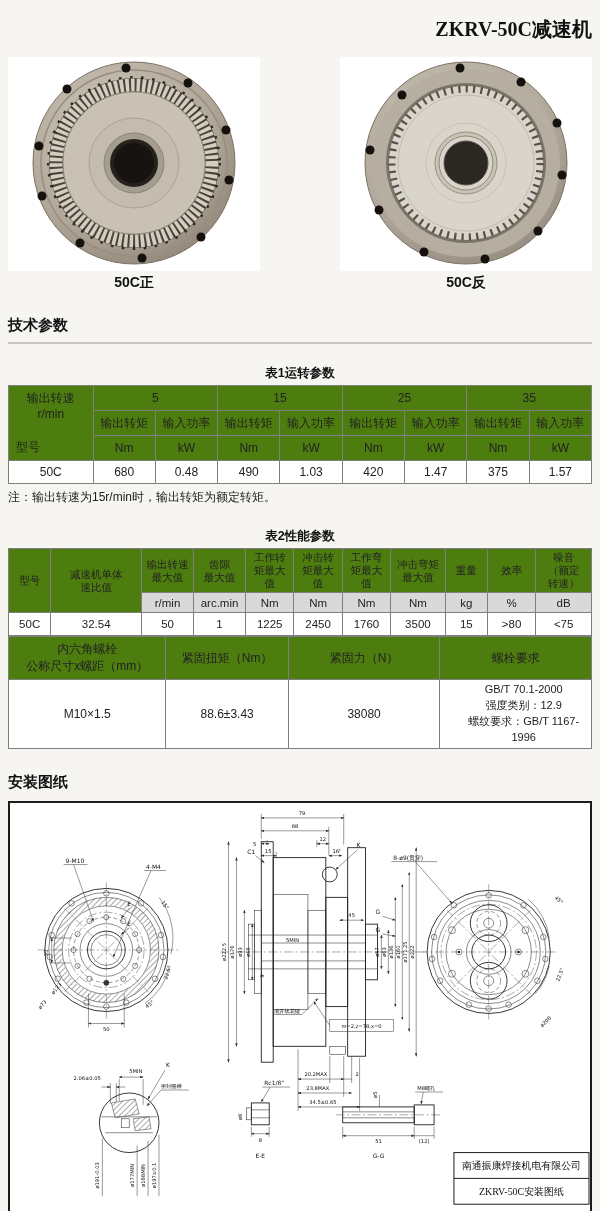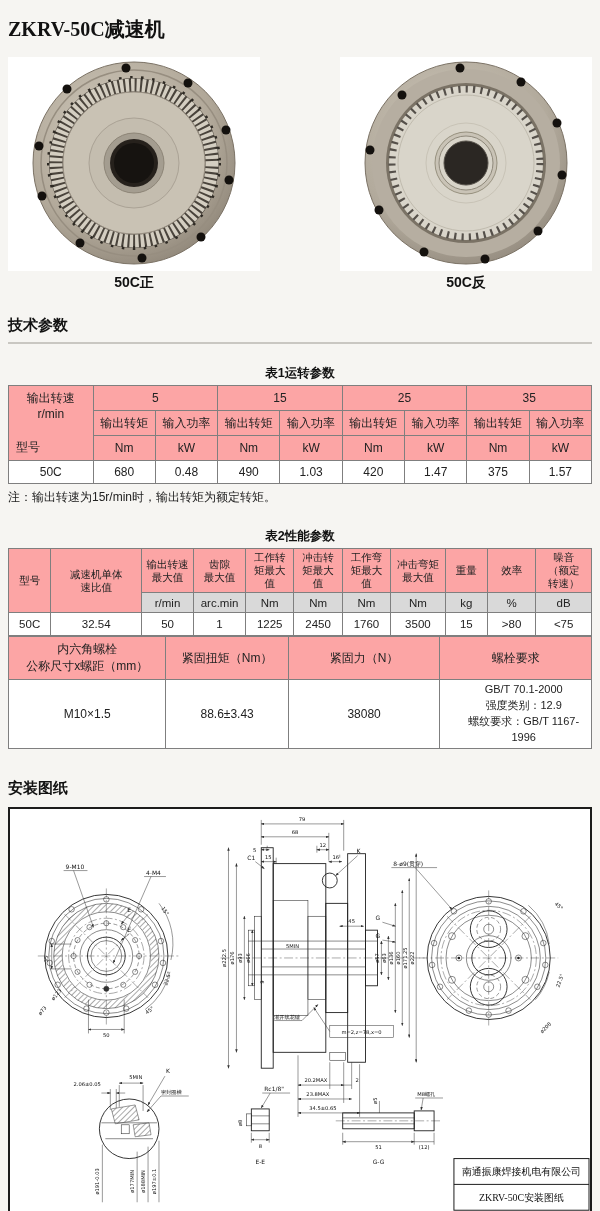--- a/index.html
+++ b/index.html
@@ -1,33 +1,33 @@
 <!DOCTYPE html>
 <html><head>
 <meta charset="utf-8">
 <style>
   html,body{margin:0;padding:0;}
   body{width:600px;height:1211px;background:#f6f5f2;overflow:hidden;
        font-family:"Liberation Sans","DejaVu Sans",sans-serif;color:#222;}
   .page{padding:0 8px;}
   .title{font-family:"Liberation Serif","DejaVu Serif",serif;font-weight:bold;
-         font-size:20px;text-align:left;margin:16px 0 0;color:#111;}
+         font-size:20px;text-align:right;margin:16px 0 0;color:#111;}
   .photos{display:flex;justify-content:space-between;gap:12px;margin-top:14px;}
   .figure{width:252px;text-align:center;}
   .imgbox{width:252px;height:214px;background:#fff;}
   .imgbox svg{display:block;}
   .photo-label{font-weight:bold;font-size:14px;margin-top:3px;color:#111;}
   .sect{font-weight:bold;font-size:15px;margin:24px 0 0;color:#111;}
   .sect-rule{border:none;border-top:2px solid #c9c7c2;margin:7px 0 0;}
   .cap{font-weight:bold;font-size:12.5px;text-align:center;margin:21px 0 3px;color:#111;}
   .cap2{margin-top:22px;}
   table{width:100%;border-collapse:collapse;table-layout:fixed;background:#fff;}
   th,td{border:1px solid #7f7f7f;text-align:center;vertical-align:middle;
         font-size:12px;color:#222;padding:2px 1px;font-weight:normal;}
-  th{background:#fca5a5;}
+  th{background:#4d7c0f;}
   .t2 th{font-size:10.5px;line-height:1.25;}
   .t2 td{font-size:11.5px;}
   .prewrap{white-space:pre-line;}
   .cnr{display:flex;flex-direction:column;height:66px;font-size:12px;}
   .cnr .sp{flex:1;}
   .cnr .mdl{text-align:left;padding-left:6px;}
   .note{font-size:12px;margin:5px 0 0;color:#222;}
   .t3 .req div{font-size:11px;line-height:1.45;padding-left:16px;}
   .t3 td{height:50px;}
   .t3 th{height:38px;font-size:12px;}
@@ -288,21 +288,21 @@
       <td>38080</td>
       <td class="req">
         <div>GB/T 70.1-2000</div>
         <div>强度类别：12.9</div>
         <div>螺纹要求：GB/T 1167-1996</div>
       </td>
     </tr>
   </tbody>
     </table>
 
-  <div class="sect" style="margin-top:30px;">安装图纸</div>
+  <div class="sect" style="margin-top:24px;">安装图纸</div>
 
   <div class="draw-box">
     <svg viewBox="0 0 584 420">
       <defs>
         <pattern id="hatchP" width="4" height="4" patternUnits="userSpaceOnUse" patternTransform="rotate(45)">
           <line x1="0" y1="0" x2="0" y2="4" stroke="#555" stroke-width="1"></line>
         </pattern>
         <marker id="arr" markerWidth="7" markerHeight="5" refX="6" refY="2.5" orient="auto-start-reverse">
           <path d="M0,0 L7,2.5 L0,5 z" fill="#333"></path>
         </marker>

